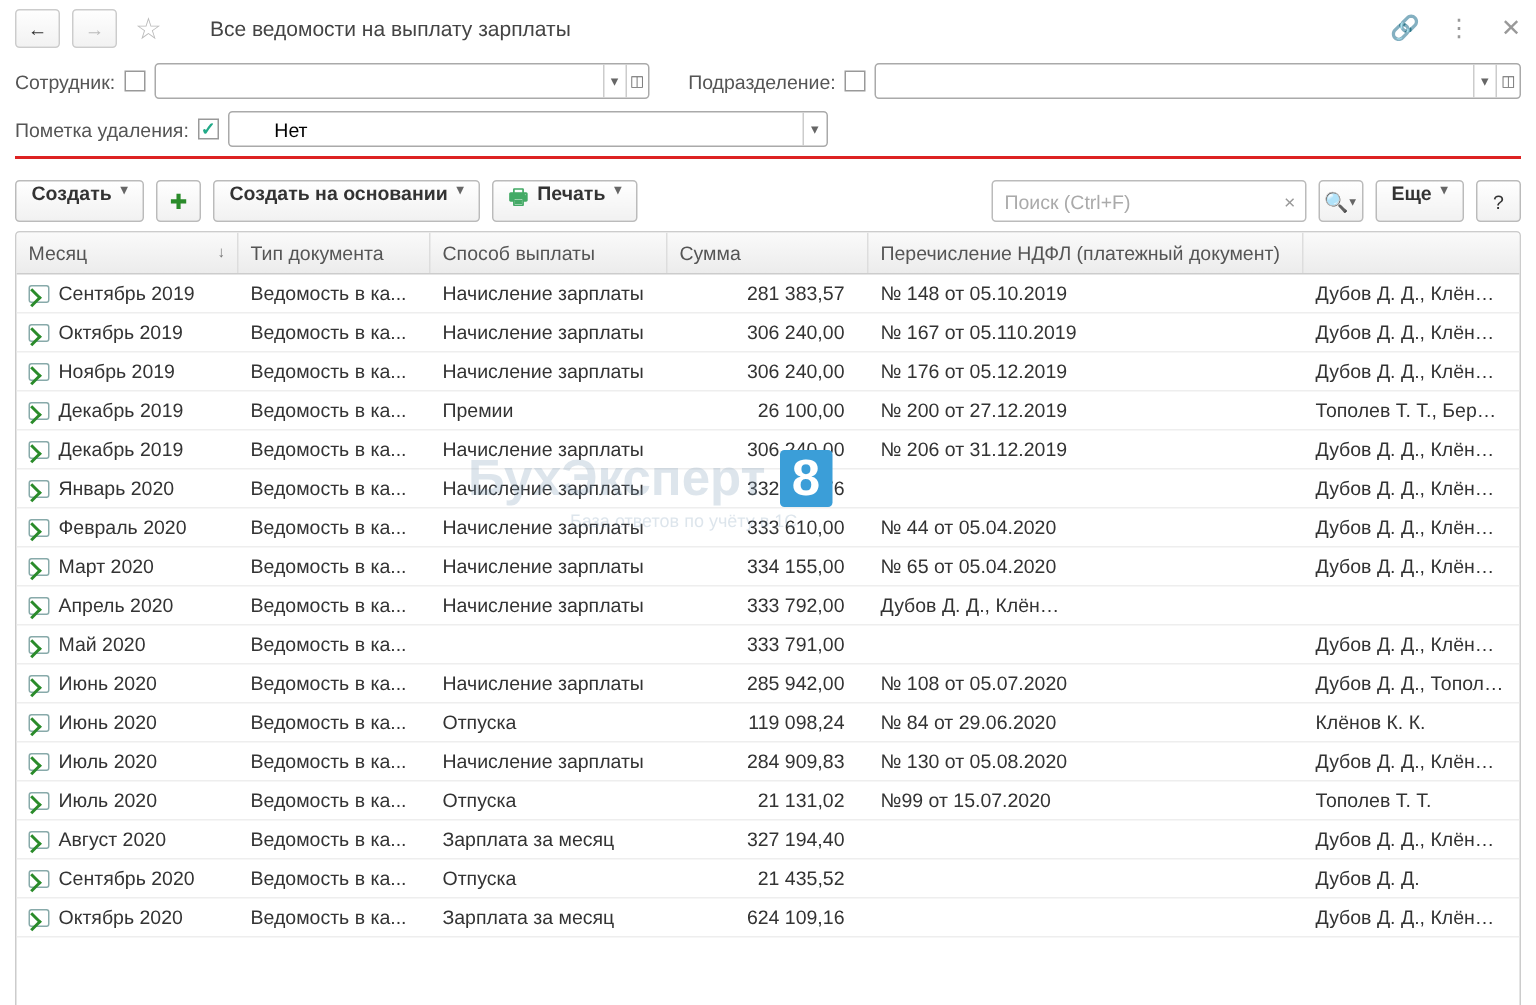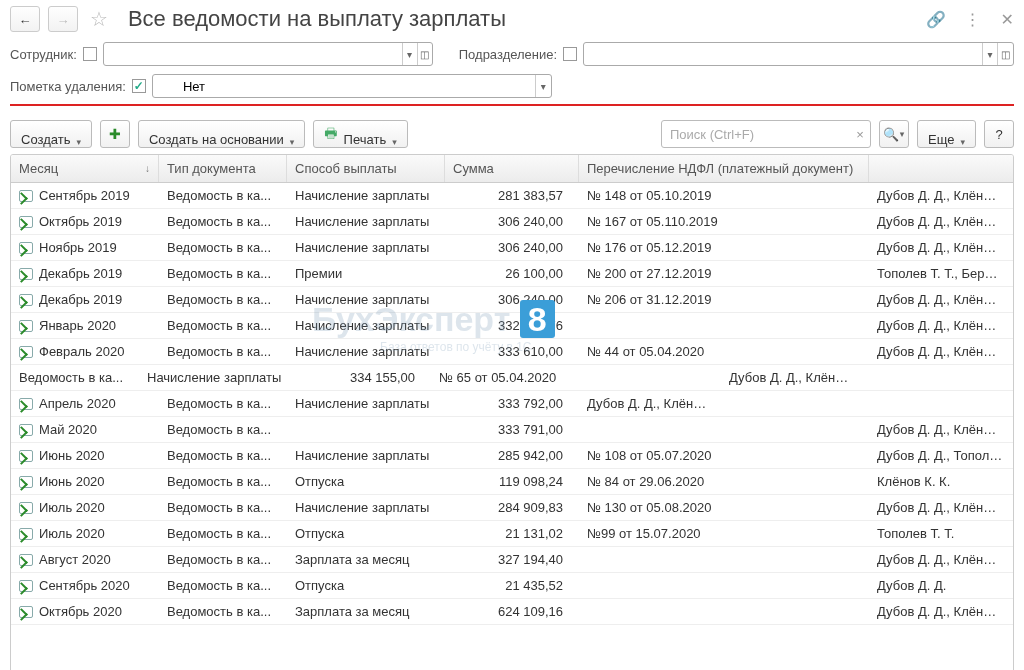--- a/index.html
+++ b/index.html
@@ -1,35 +1,35 @@
 <!DOCTYPE html>
 <html><head>
 <meta charset="utf-8">
 <style>
   * { box-sizing: border-box; margin: 0; padding: 0; }
   body { font-family: Arial, sans-serif; font-size: 13px; color: #333; background: #fff; width: 1024px; height: 670px; overflow: hidden; }
 
   .header { display: flex; align-items: center; padding: 6px 10px; gap: 8px; }
   .nav-btn { width: 30px; height: 26px; border: 1px solid #ccc; background: linear-gradient(#fefefe,#f2f2f2); border-radius: 3px; display: flex; align-items: center; justify-content: center; cursor: pointer; }
   .star { color: #bbb; font-size: 20px; margin: 0 4px; }
-  .title { font-size: 22px; color: #444; margin-left: 8px; flex: 1; }
+  .title { font-size: 14px; color: #444; margin-left: 20px; flex: 1; }
   .hdr-ic { color: #999; font-size: 16px; margin-left: 10px; cursor: pointer; }
   .hdr-close { color: #999; font-size: 16px; margin-left: 12px; cursor: pointer; }
 
   .filter-row { display: flex; align-items: center; padding: 4px 10px; gap: 6px; }
   .lbl { color: #555; }
   .chk { width: 14px; height: 14px; border: 1px solid #999; background: #fff; display: inline-flex; align-items: center; justify-content: center; }
   .chk.checked::after { content: "✓"; color: #2a8; font-size: 12px; font-weight: bold; }
   .combo { display: flex; align-items: center; border: 1px solid #aaa; background: #fff; height: 24px; border-radius: 3px; }
   .combo input { border: none; outline: none; padding: 0 6px; font-size: 13px; width: 100%; background: transparent; margin-left: 24px; }
   .combo-btn { width: 18px; height: 100%; border-left: 1px solid #ccc; display: flex; align-items: center; justify-content: center; color: #666; font-size: 10px; cursor: pointer; }
   .row2-underline { border-bottom: 2px solid #d22; margin: 2px 10px 8px 10px; }
 
   .toolbar { display: flex; align-items: center; padding: 6px 10px; gap: 8px; }
-  .btn { height: 28px; border: 1px solid #bbb; background: linear-gradient(#fff,#f1f1f1); border-radius: 3px; padding: 0 10px; display: flex; align-items: flex-end; gap: 6px; cursor: pointer; color: #333; }
+  .btn { height: 28px; border: 1px solid #bbb; background: linear-gradient(#fff,#f1f1f1); border-radius: 3px; padding: 0 10px; display: flex; align-items: flex-start; gap: 6px; cursor: pointer; color: #333; font-weight: bold; }
   .btn .caret { font-size: 9px; color: #666; }
   .ic-green { color: #2a8b2a; font-size: 14px; }
   .ic-print { color: #4a6; font-size: 14px; }
   .spacer { flex: 1; }
   .search-box { display: flex; align-items: center; border: 1px solid #bbb; border-radius: 3px; height: 28px; width: 210px; background: #fff; }
   .search-box input { border: none; outline: none; padding: 0 8px; font-size: 13px; width: 100%; color: #333; }
   .search-box input::placeholder { color: #aaa; }
   .search-clear { width: 22px; color: #999; text-align: center; cursor: pointer; }
   .sq-btn { width: 30px; height: 28px; border: 1px solid #bbb; border-radius: 3px; background: linear-gradient(#fff,#f1f1f1); display: flex; align-items: center; justify-content: center; cursor: pointer; }
 
@@ -210,20 +210,24 @@
           <span class="doc-ic"></span>
           <span>Февраль 2020</span>
         </div>
         <div class="gc col-type">Ведомость в ка...</div>
         <div class="gc col-method">Начисление зарплаты</div>
         <div class="gc col-sum">333 610,00</div>
         <div class="gc col-ndfl">№ 44 от 05.04.2020</div>
         <div class="gc col-emp">Дубов Д. Д., Клёнов К.</div>
       </div>
       <div class="grid-row">
+        <div class="gc col-month">
+          <span class="doc-ic"></span>
+          <span>Март 2020</span>
+        </div>
         <div class="gc col-type">Ведомость в ка...</div>
         <div class="gc col-method">Начисление зарплаты</div>
         <div class="gc col-sum">334 155,00</div>
         <div class="gc col-ndfl">№ 65 от 05.04.2020</div>
         <div class="gc col-emp">Дубов Д. Д., Клёнов К.</div>
       </div>
       <div class="grid-row">
         <div class="gc col-month">
           <span class="doc-ic"></span>
           <span>Апрель 2020</span>

